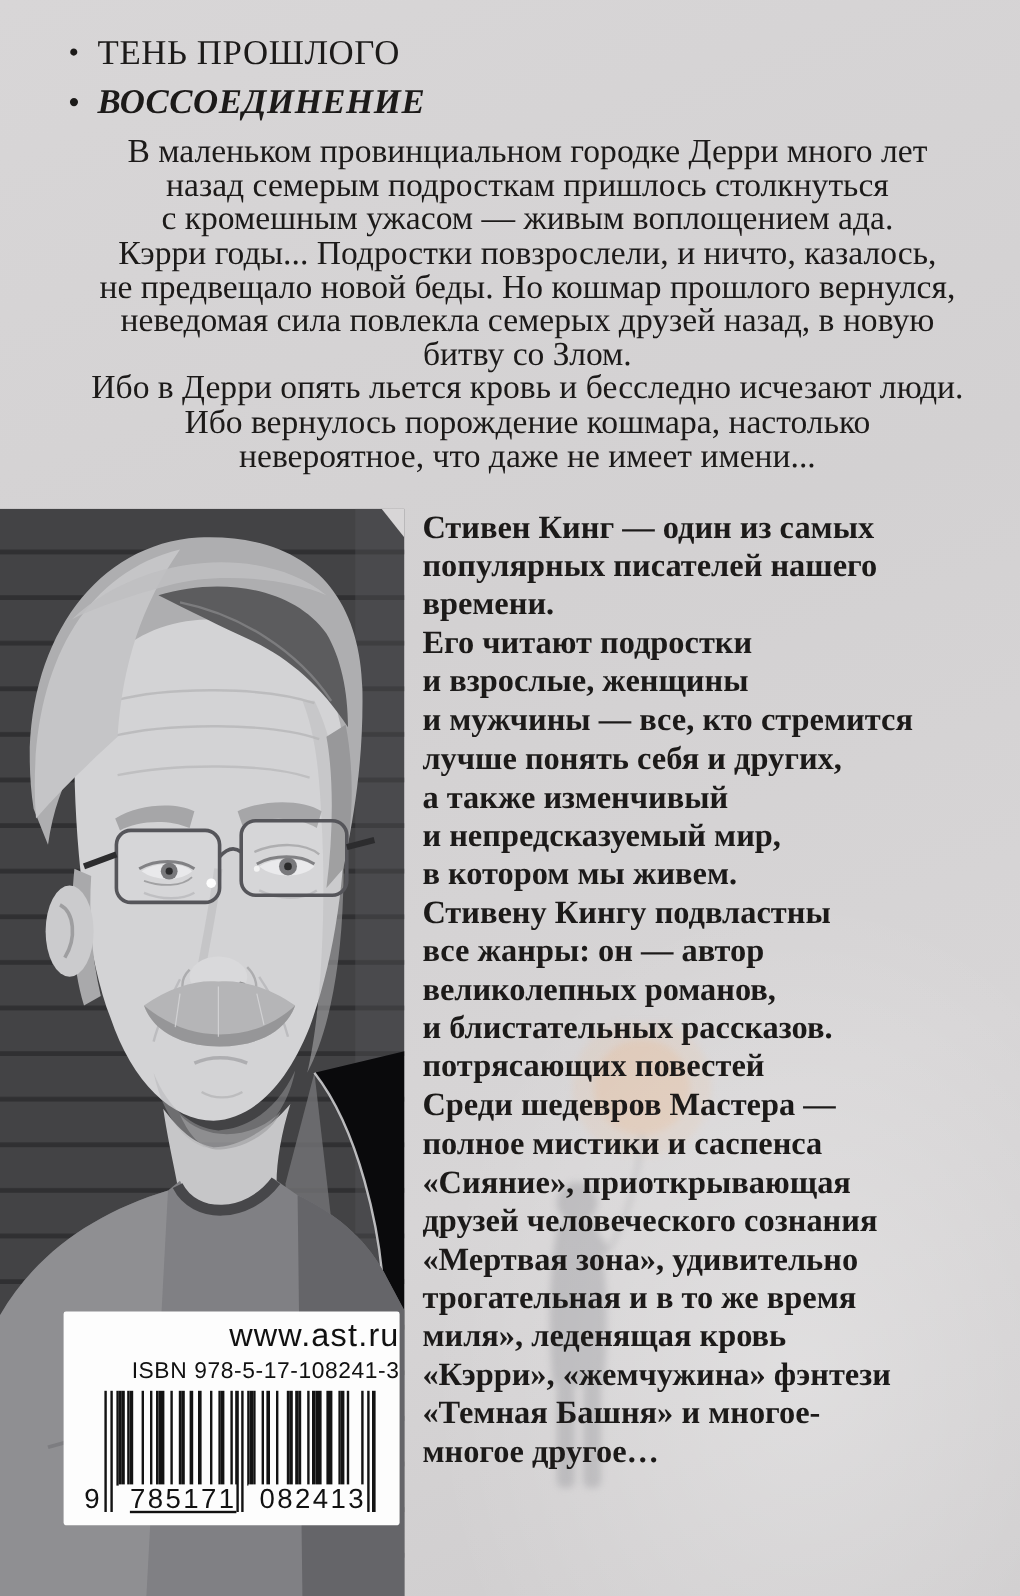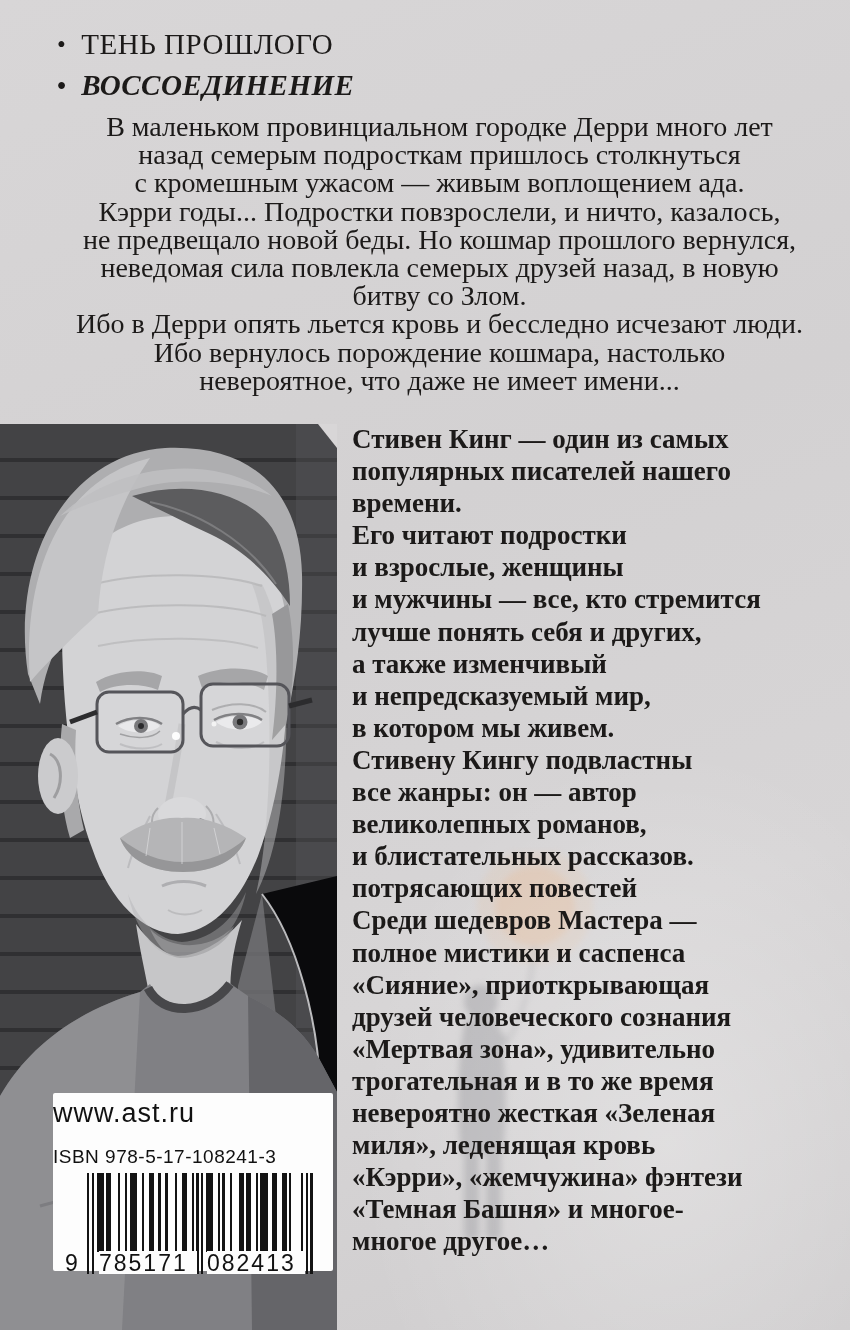--- a/index.html
+++ b/index.html
@@ -13,31 +13,31 @@
   .ghost{position:absolute;left:385px;top:852px;width:300px;height:478px;filter:blur(3px);opacity:.55;}
   .titles{position:absolute;left:57px;top:24px;}
   .title-line{display:flex;align-items:center;height:41px;font-size:29px;letter-spacing:.5px;}
   .title-line .dot{font-size:25px;margin-right:15px;line-height:1;}
   .title-line.reunion{font-weight:700;font-style:italic;}
   .synopsis{position:absolute;left:52px;top:113px;width:775px;font-size:28px;line-height:28.2px;text-align:center;}
   .author-note{position:absolute;left:352px;top:423px;width:472px;font-size:27px;line-height:32.1px;font-weight:700;}
   .photo{position:absolute;left:0;top:424px;width:337px;height:906px;}
   .photo svg{display:block;width:100%;height:100%;}
   .card{position:absolute;left:53px;top:1093px;width:280px;height:178px;background:#fdfdfd;border-radius:2px;
-    z-index:5;font-family:"Liberation Sans",sans-serif;color:#111;text-align:left;}
+    z-index:5;font-family:"Liberation Sans",sans-serif;color:#111;text-align:right;}
   .card .site{font-size:27px;padding-top:5px;letter-spacing:1px;}
-  .card .isbn{font-size:19px;margin-top:17px;letter-spacing:.5px;}
+  .card .isbn{font-size:19px;margin-top:3px;letter-spacing:.5px;}
   .bc{position:relative;width:240px;height:101px;margin:5px auto 0;}
   .bars{position:absolute;left:14px;top:0;width:226px;height:101px;display:flex;}
   .bars span{flex:1 1 0;height:79px;}
   .bars span.b{background:#131313;}
   .bars span.g{height:101px;}
   .bd{position:absolute;bottom:0;height:23px;line-height:24px;background:#fdfdfd;font-size:23px;letter-spacing:2px;}
   .bd1{left:-8px;width:20px;background:transparent;}
-  .bd2{left:26px;width:98px;}
+  .bd2{left:26px;width:98px;text-decoration:underline;}
   .bd3{left:134px;width:98px;}
 </style>
 </head>
 <body>
 
 <div class="page">
 
   <svg class="ghost" viewBox="0 0 300 478" aria-hidden="true">
     <circle cx="150" cy="54" r="58" fill="#eab88f" opacity="0.30"></circle>
     <circle cx="150" cy="54" r="40" fill="#eab88f" opacity="0.65"></circle>
@@ -92,21 +92,20 @@
       <div>все жанры: он — автор</div>
       <div>великолепных романов,</div>
       <div>и блистательных рассказов.</div>
       <div>потрясающих повестей</div>
       <div>Среди шедевров Мастера —</div>
       <div>полное мистики и саспенса</div>
       <div>«Сияние», приоткрывающая</div>
       <div>друзей человеческого сознания</div>
       <div>«Мертвая зона», удивительно</div>
       <div>трогательная и в то же время</div>
-      <div>невероятно жесткая «Зеленая</div>
       <div>миля», леденящая кровь</div>
       <div>«Кэрри», «жемчужина» фэнтези</div>
       <div>«Темная Башня» и многое-</div>
       <div>многое другое…</div>
     </div>
 
   <div class="photo">
     <svg viewBox="0 0 337 906" preserveAspectRatio="none" aria-hidden="true">
       <defs>
         <pattern id="boards" width="337" height="38" patternUnits="userSpaceOnUse">

